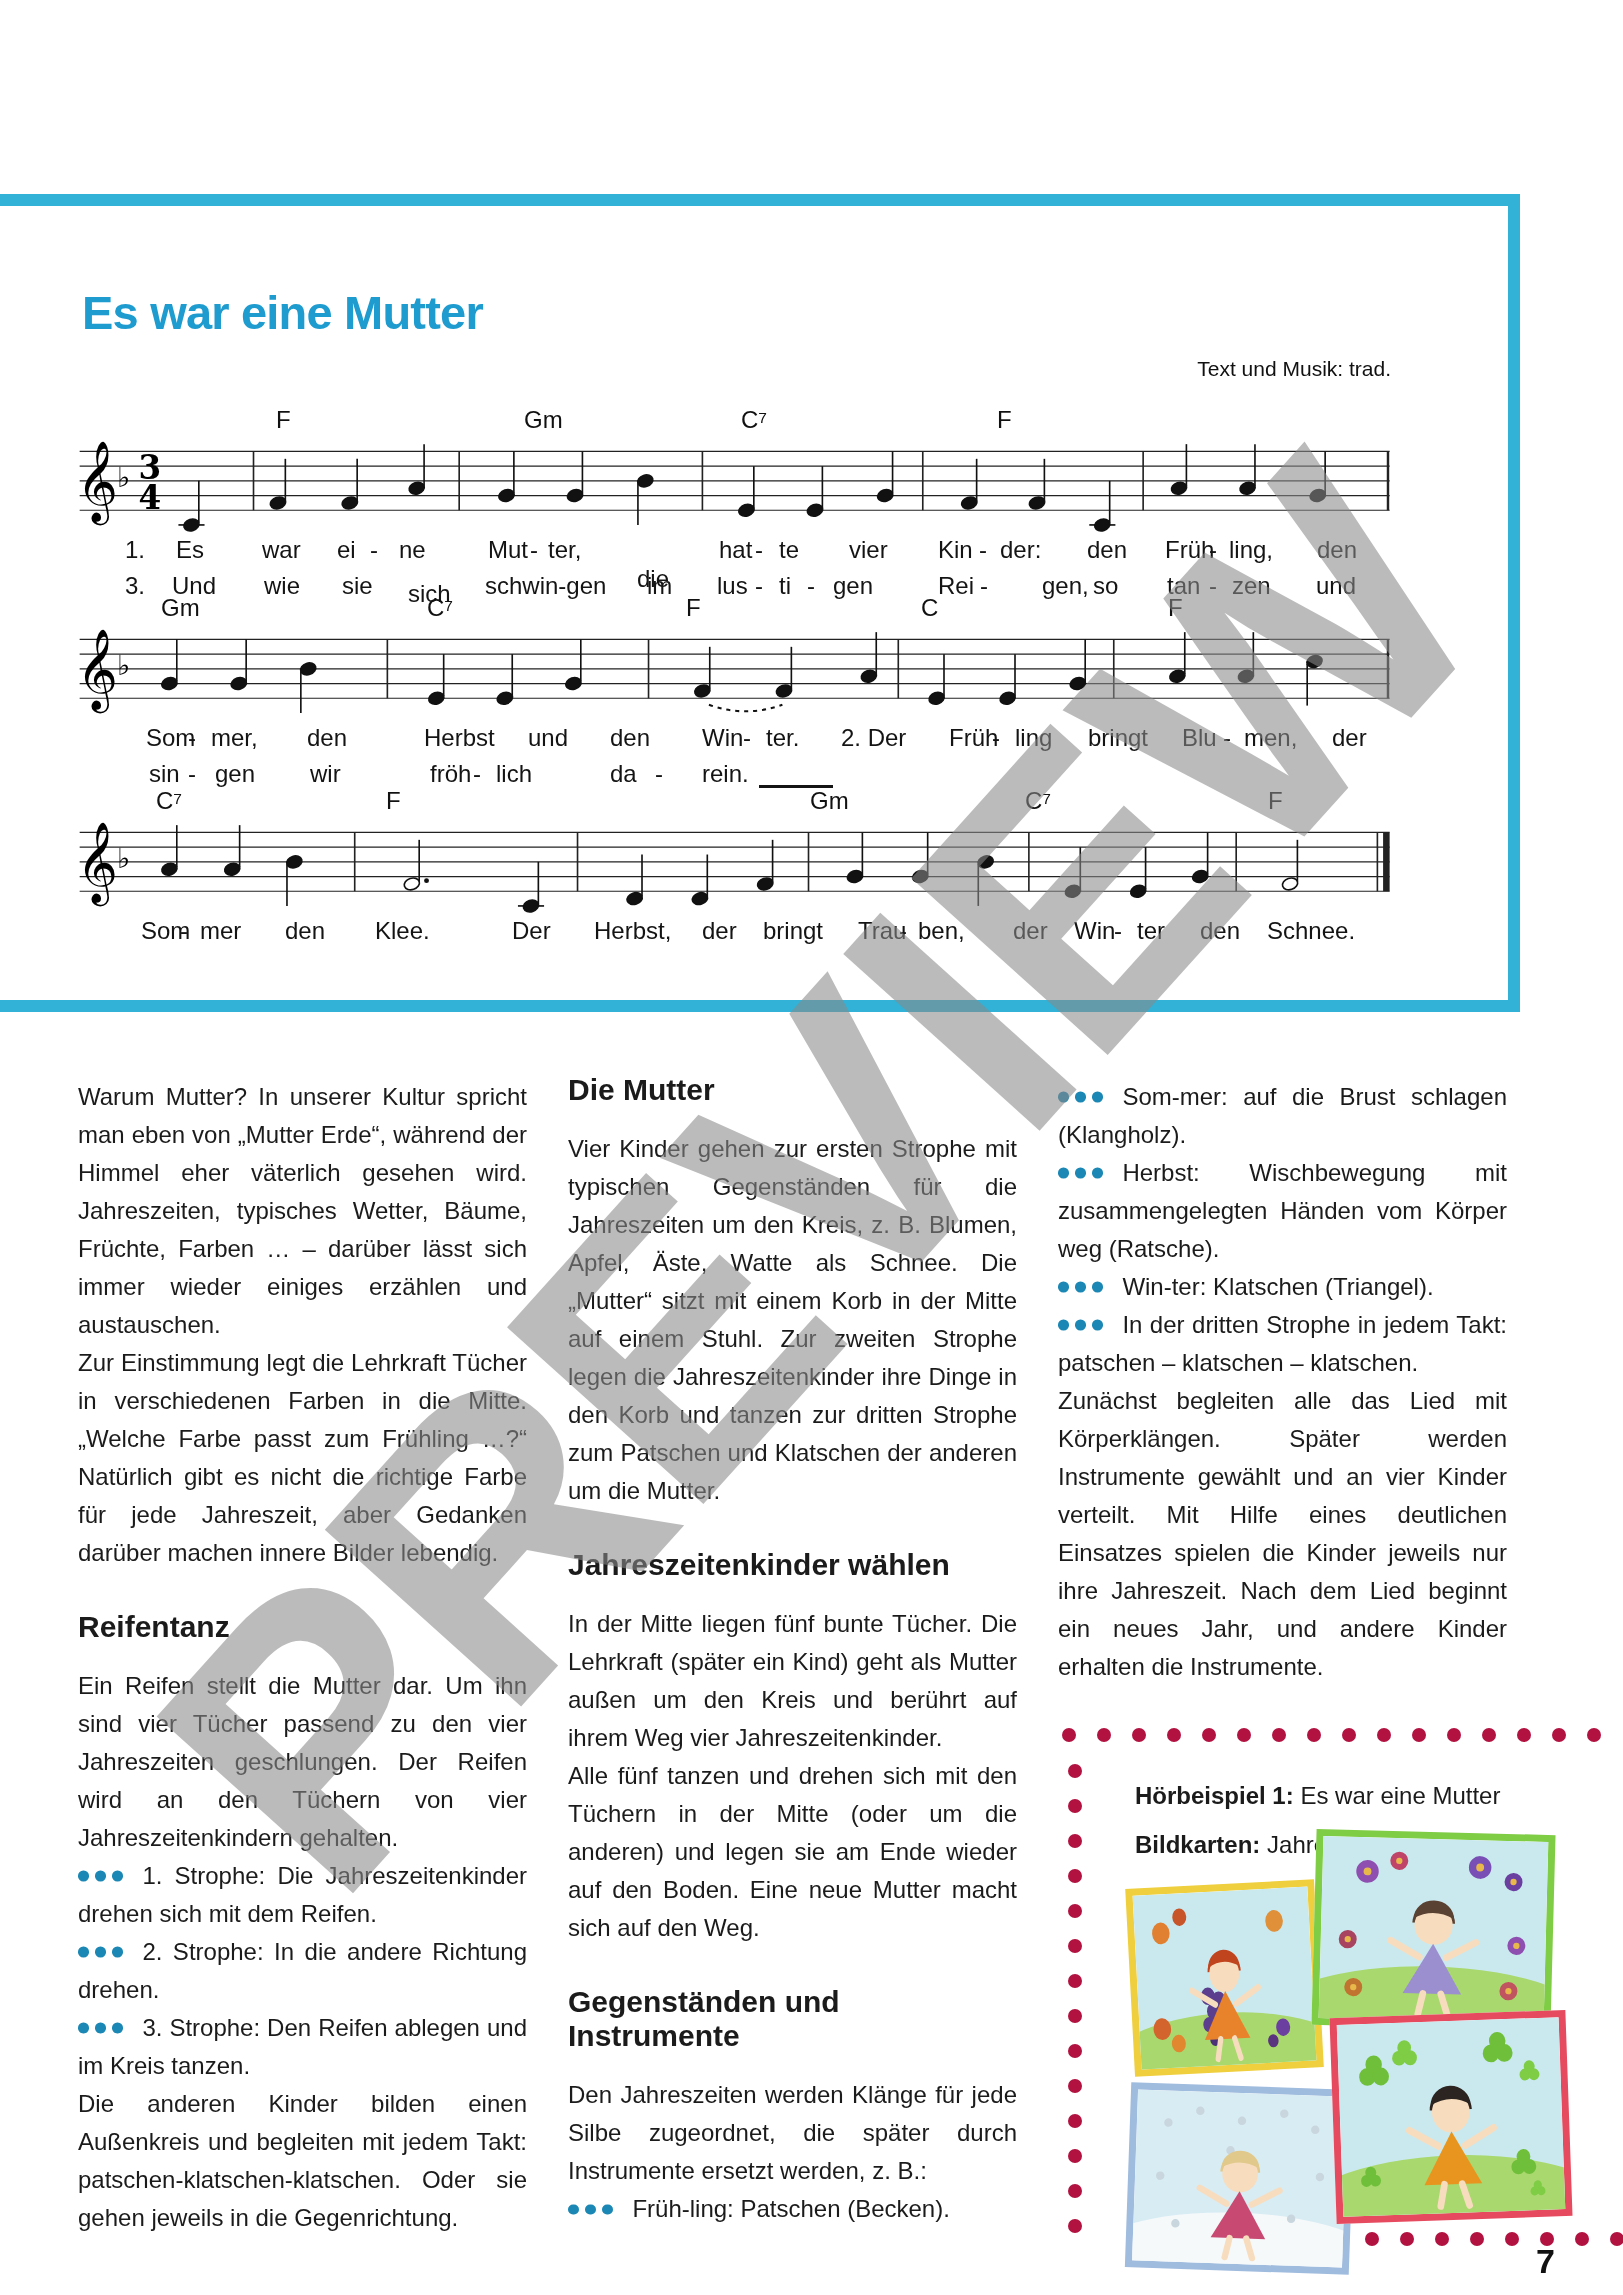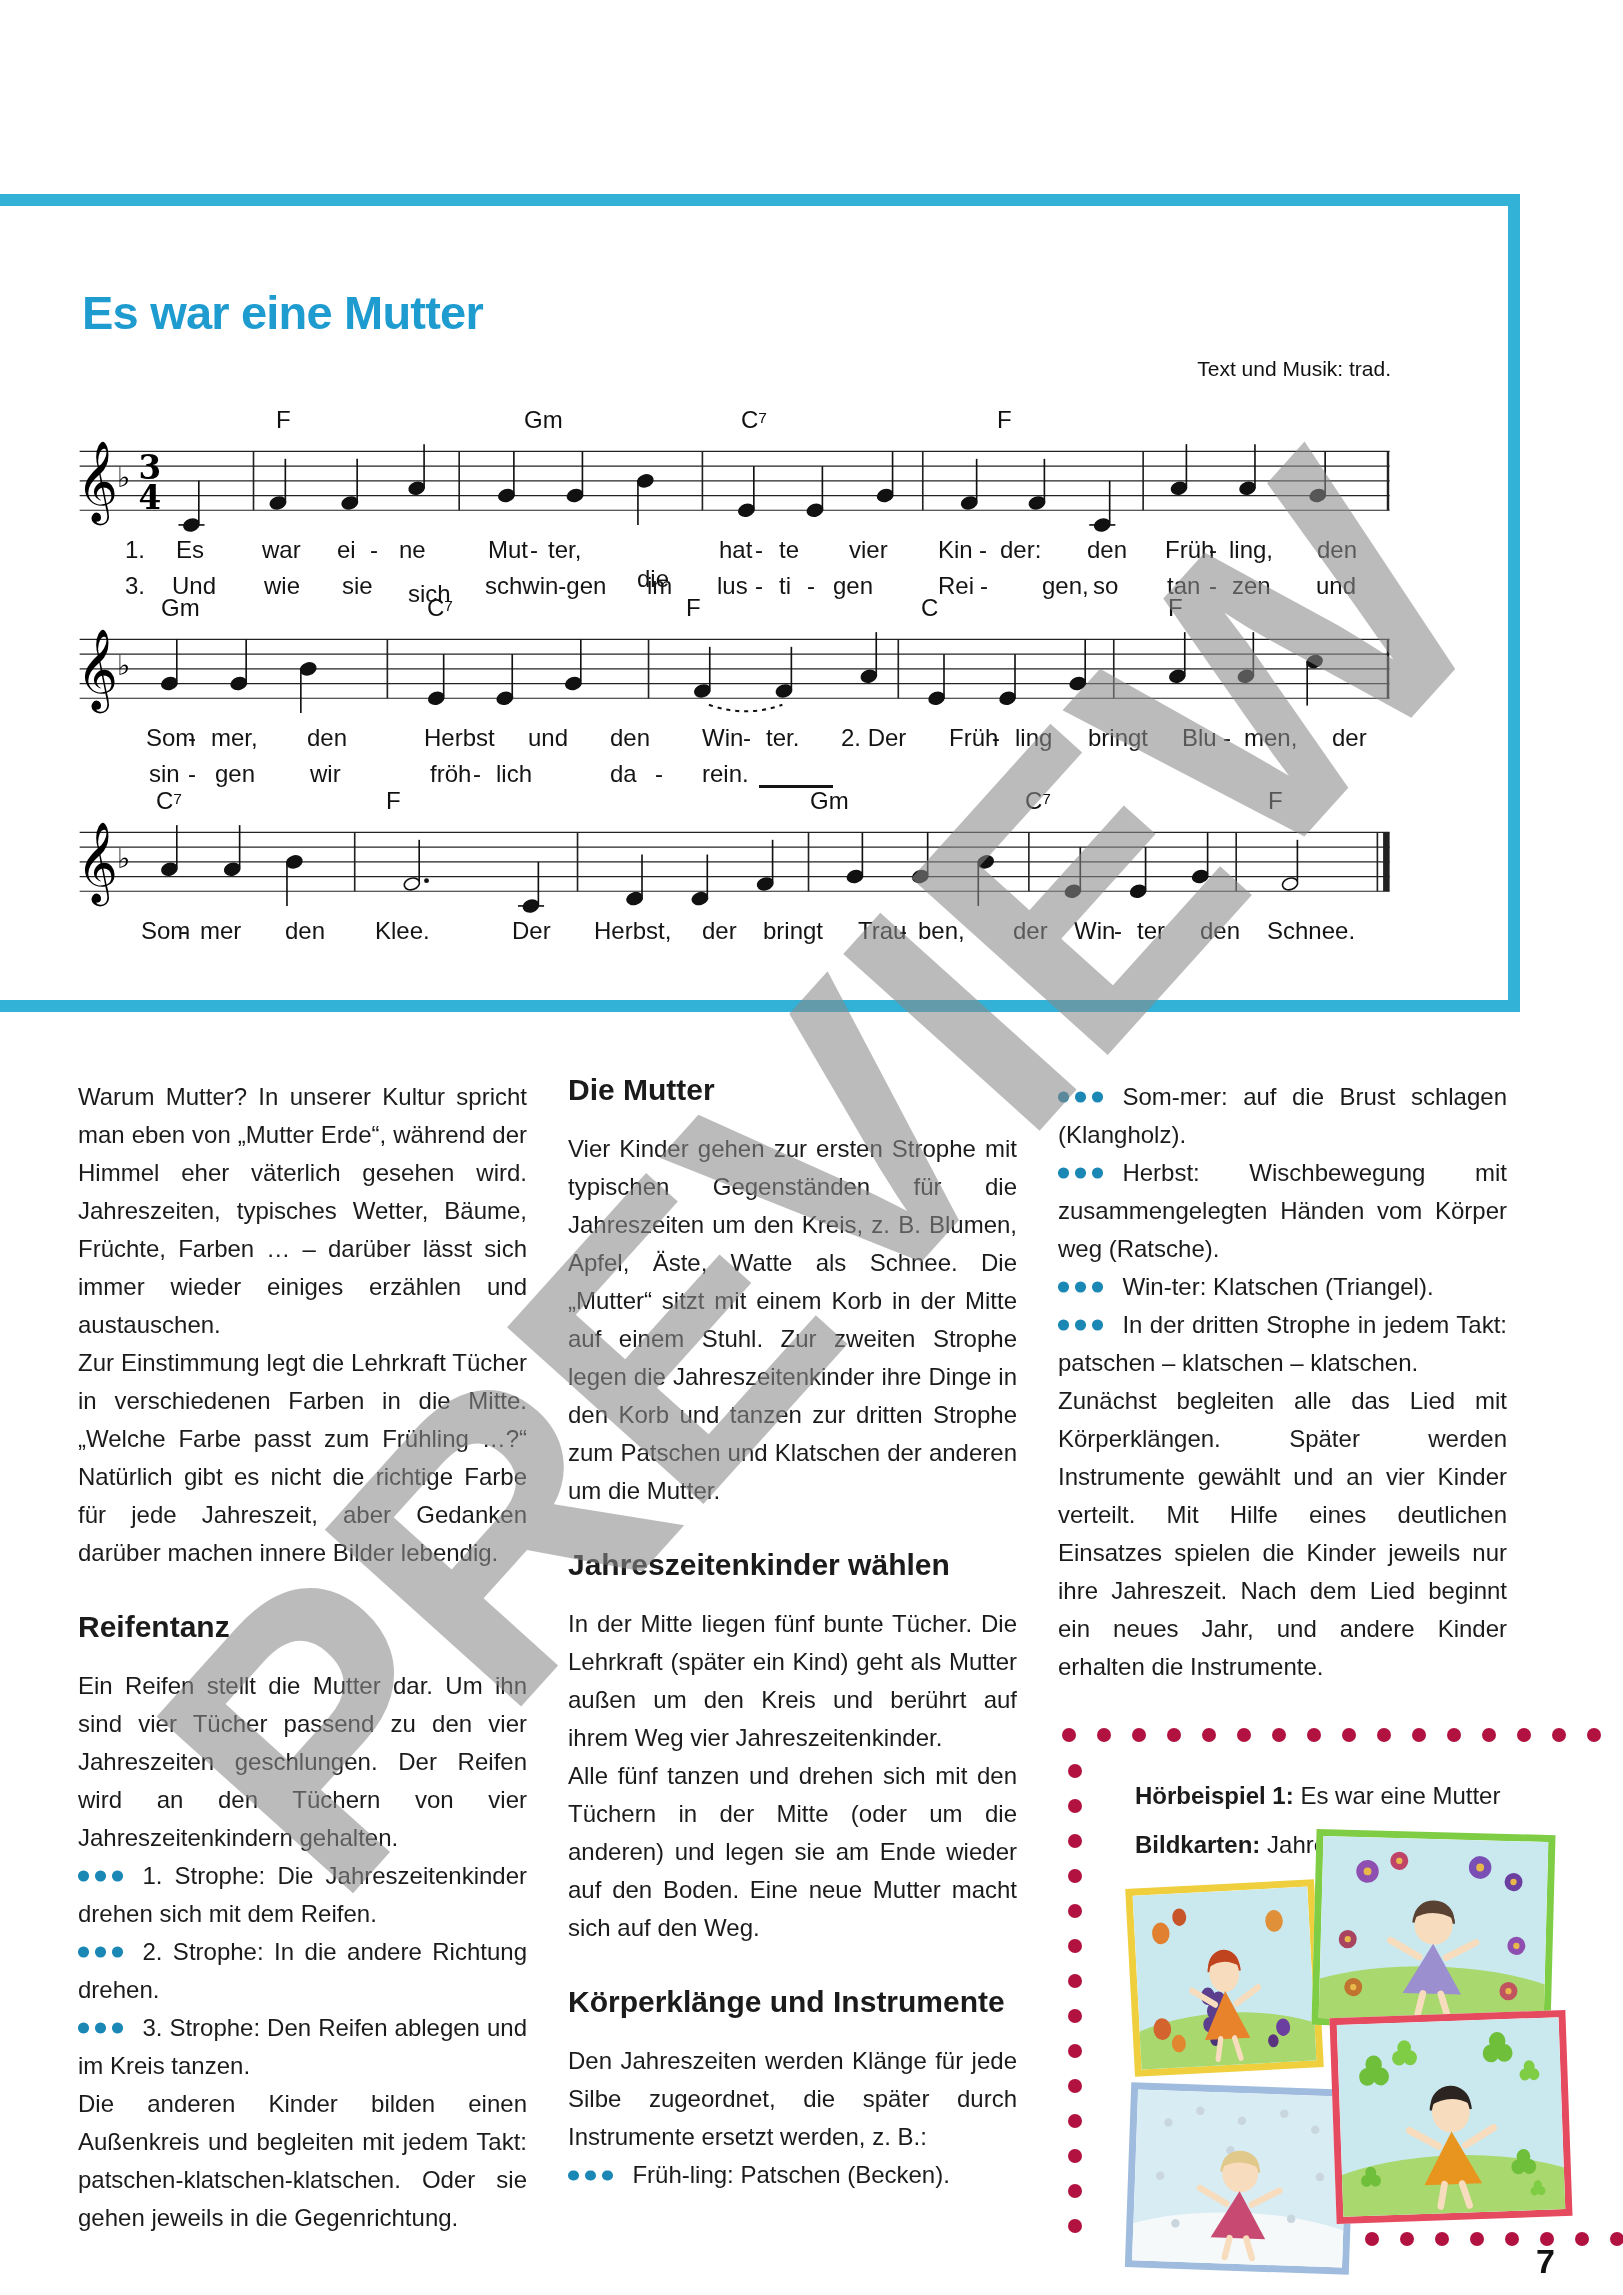--- a/index.html
+++ b/index.html
@@ -331,21 +331,21 @@
             <i style="background: rgb(27, 135, 180);"></i>
           </span>3. Strophe: Den Reifen ablegen und im Kreis tanzen.</p>
         <p>Die anderen Kinder bilden einen Außenkreis und begleiten mit jedem Takt: patschen-klatschen-klatschen. Oder sie gehen jeweils in die Gegenrichtung.</p>
       </div>
     <div class="col" id="col2">
         <h2>Die Mutter</h2>
         <p>Vier Kinder gehen zur ersten Strophe mit typischen Gegenständen für die Jahreszeiten um den Kreis, z. B. Blumen, Apfel, Äste, Watte als Schnee. Die „Mutter“ sitzt mit einem Korb in der Mitte auf einem Stuhl. Zur zweiten Strophe legen die Jahreszeitenkinder ihre Dinge in den Korb und tanzen zur dritten Strophe zum Patschen und Klatschen der anderen um die Mutter.</p>
         <h2>Jahreszeitenkinder wählen</h2>
         <p>In der Mitte liegen fünf bunte Tücher. Die Lehrkraft (später ein Kind) geht als Mutter außen um den Kreis und berührt auf ihrem Weg vier Jahreszeitenkinder.</p>
         <p>Alle fünf tanzen und drehen sich mit den Tüchern in der Mitte (oder um die anderen) und legen sie am Ende wieder auf den Boden. Eine neue Mutter macht sich auf den Weg.</p>
-        <h2>Körperklänge und Instrumente</h2>
+        <h2>Gegenständen und Instrumente</h2>
         <p>Den Jahreszeiten werden Klänge für jede Silbe zugeordnet, die später durch Instrumente ersetzt werden, z. B.:</p>
         <p class="bullet"><span class="dots">
             <i style="background: rgb(27, 135, 180);"></i>
             <i style="background: rgb(27, 135, 180);"></i>
             <i style="background: rgb(27, 135, 180);"></i>
           </span>Früh-ling: Patschen (Becken).</p>
       </div>
     <div class="col" id="col3">
         <p class="bullet"><span class="dots">
             <i style="background: rgb(27, 135, 180);"></i>

